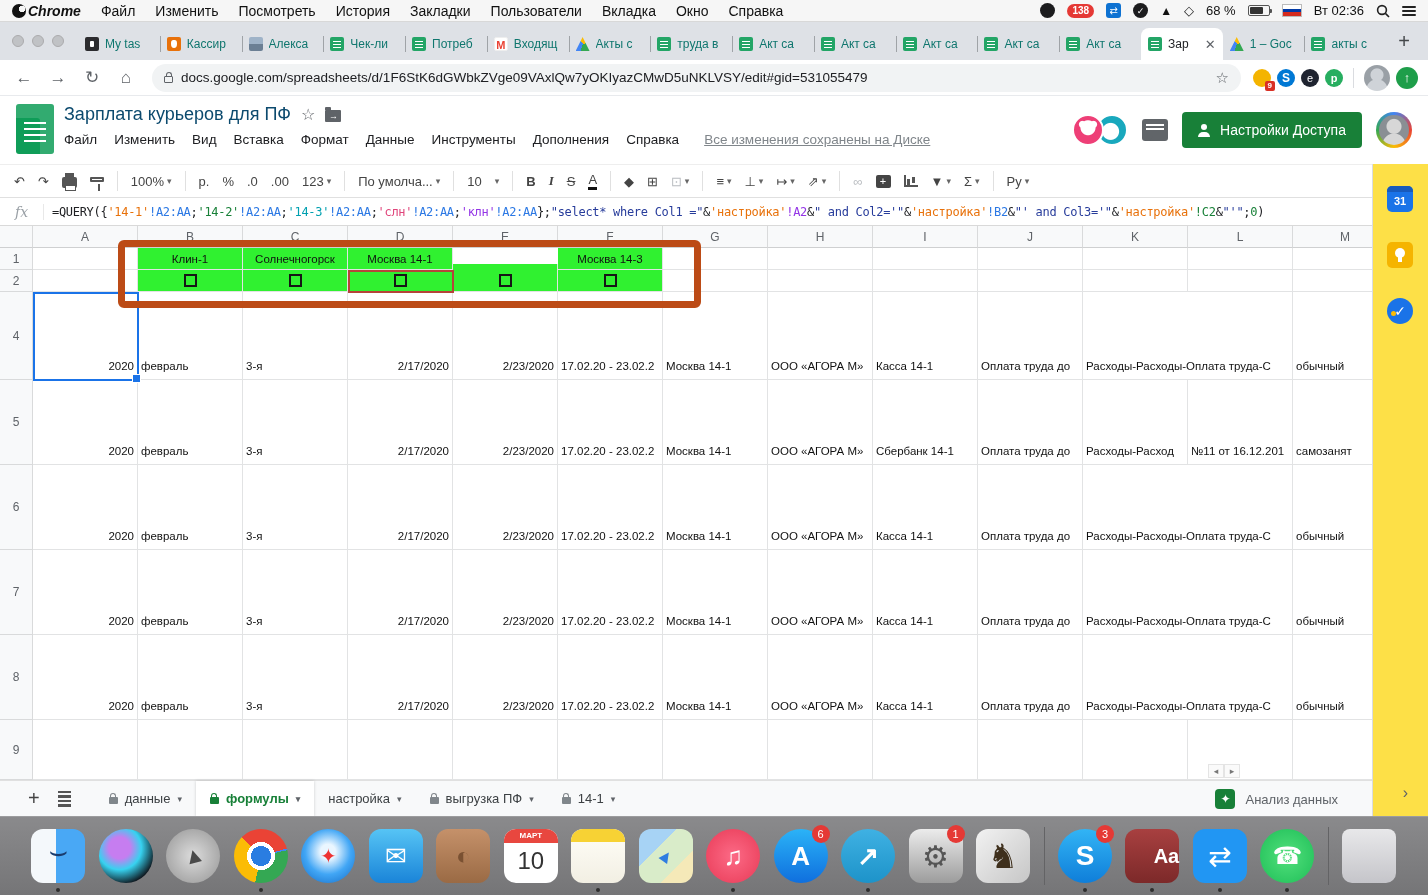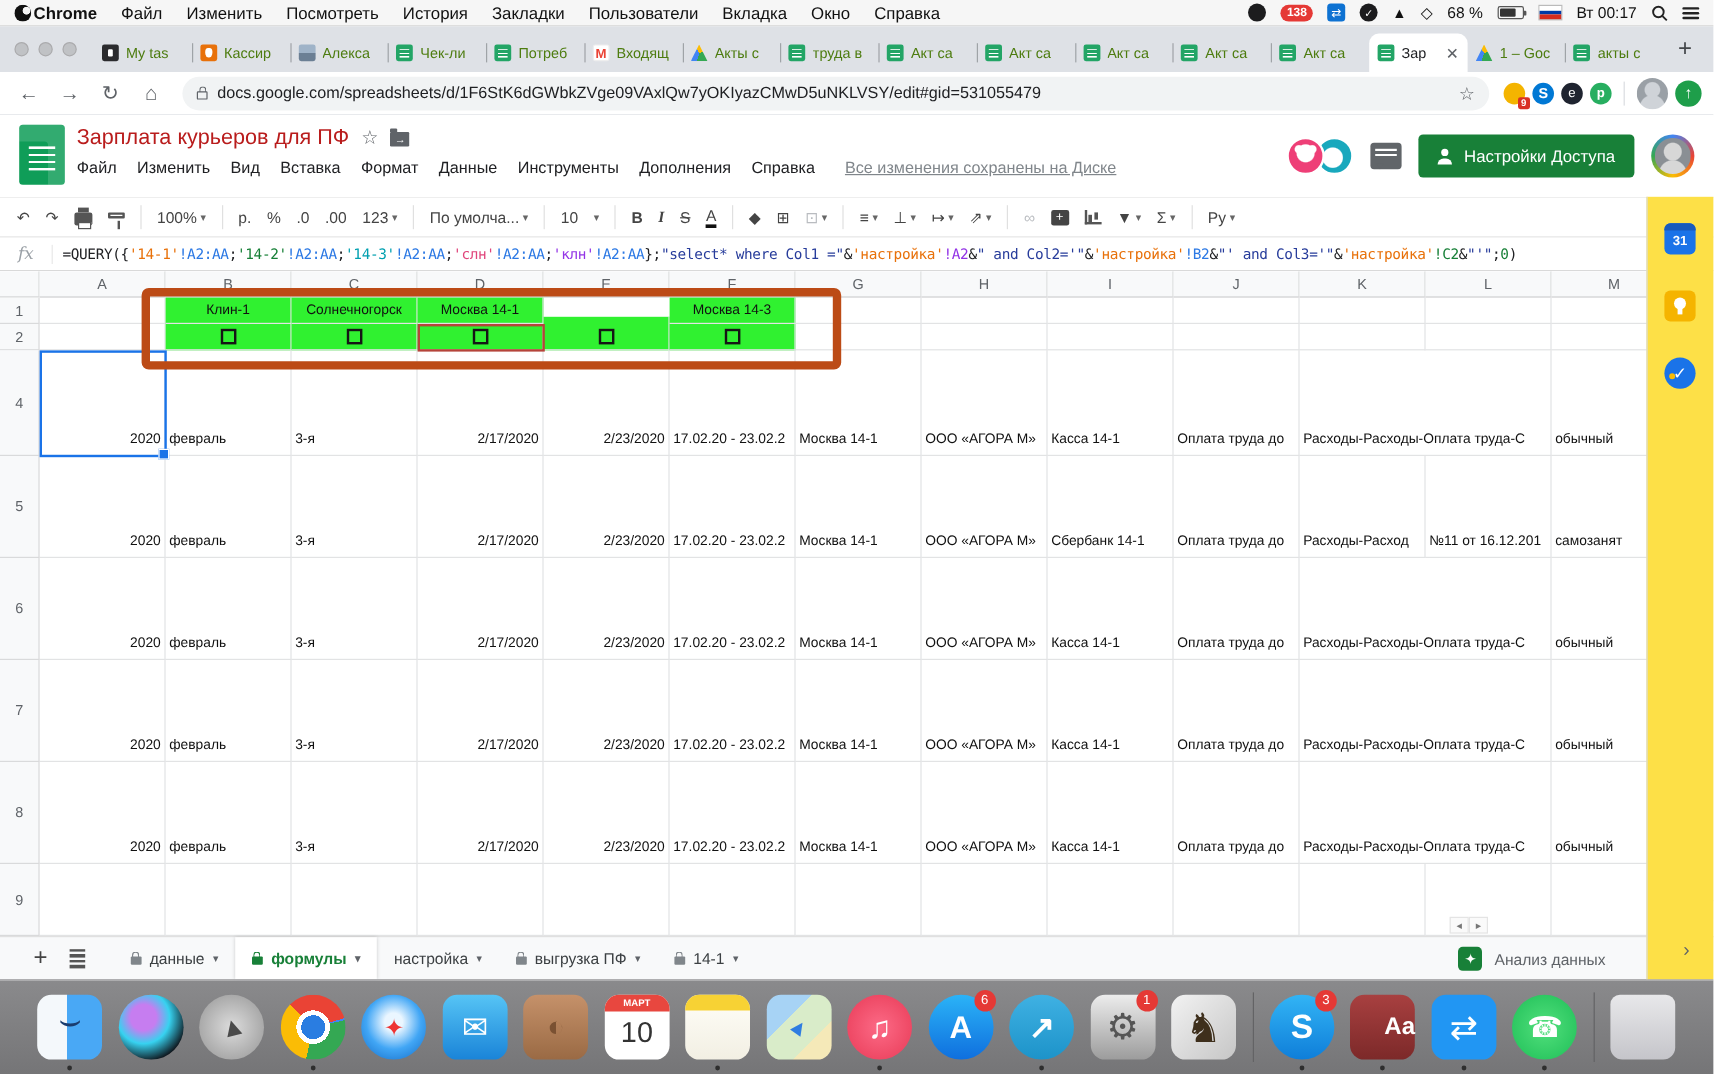--- a/index.html
+++ b/index.html
@@ -25,21 +25,21 @@
   .ruflag i{flex:1}
   .ruflag i:nth-child(1){background:#fff}.ruflag i:nth-child(2){background:#0039a6}.ruflag i:nth-child(3){background:#d52b1e}
   .bars{display:inline-flex;flex-direction:column;gap:2px}
   .bars i{width:14px;height:2px;background:#222;border-radius:1px}
 
   
   #tabbar{height:38px;background:#dee1e6;display:flex;align-items:flex-end;padding:0 6px}
   #windots{display:flex;gap:8px;align-self:center;margin:0 14px 0 6px}
   #windots i{width:12px;height:12px;border-radius:50%;background:#c0c2c5;border:1px solid #ababad}
   .tab{height:32px;flex:1 1 0;max-width:84px;min-width:0;display:flex;align-items:center;gap:6px;padding:0 7px;position:relative;cursor:pointer}
-  .tab .tlabel{font-size:12px;color:#4d7c0f;white-space:nowrap;overflow:hidden;flex:1}
+  .tab .tlabel{font-size:12px;color:#0f766e;white-space:nowrap;overflow:hidden;flex:1}
   .tab.active{background:#fff;border-radius:8px 8px 0 0;max-width:96px}
   .tab.active .tlabel{color:#202124}
   .tab.sep::before{content:"";position:absolute;left:0;top:8px;height:16px;width:1px;background:#9fa3a7}
   .tclose{font-size:13px;color:#5f6368}
   .newtab{align-self:center;font-size:20px;color:#44474a;padding:0 12px;cursor:pointer}
   .fv{width:14px;height:14px;flex:0 0 14px;border-radius:2px;position:relative}
   .fv-sheets{background:#23a566}
   .fv-sheets::after{content:"";position:absolute;left:3px;right:3px;top:4px;height:7px;background:linear-gradient(#fff 0 1px,transparent 1px 3px,#fff 3px 4px,transparent 4px 6px,#fff 6px 7px)}
   .fv-drive{background:conic-gradient(from 200deg,#4285f4 0 33%,#fbbc05 0 66%,#34a853 0);clip-path:polygon(50% 0,100% 100%,0 100%);border-radius:0}
   .fv-gmail{background:#fff;color:#ea4335;font-weight:700;font-size:11px;text-align:center;line-height:14px;border:1px solid #eee}
@@ -65,21 +65,21 @@
   .ext-p{background:#27ae60;color:#fff;font-size:11px;font-weight:700;text-align:center;line-height:18px}
   .navdiv{width:1px;height:20px;background:#dadce0;margin:0 4px}
   .avatar-sm{width:26px;height:26px;border-radius:50%;background:radial-gradient(circle at 50% 38%,#cfd3d8 0 6px,transparent 7px),radial-gradient(circle at 50% 95%,#cfd3d8 0 10px,transparent 11px),#9aa0a6;cursor:pointer}
   .upd{width:22px;height:22px;border-radius:50%;background:#1e9e4a;color:#fff;font-size:13px;display:flex;align-items:center;justify-content:center;cursor:pointer}
 
   
   #docheader{height:68px;background:#fff;position:relative}
   #sheets-logo{position:absolute;left:16px;top:8px;width:38px;height:50px;background:#0f9d58;border-radius:3px;box-shadow:inset -14px 14px 0 rgba(255,255,255,.15)}
   #sheets-logo::after{content:"";position:absolute;left:8px;right:8px;top:18px;height:20px;background:linear-gradient(#fff 0 2px,transparent 2px 6px,#fff 6px 8px,transparent 8px 12px,#fff 12px 14px,transparent 14px 18px,#fff 18px 20px)}
   #doc-title-row{position:absolute;left:64px;top:8px;display:flex;align-items:center;gap:10px}
-  #doc-title{font-size:18px;color:#b91c1c}
+  #doc-title{font-size:18px;color:#0c4a6e}
   .title-star{font-size:16px;color:#5f6368;cursor:pointer}
   .folder-ic{width:16px;height:12px;background:#5f6368;border-radius:1px;position:relative;cursor:pointer;margin-top:2px}
   .folder-ic::before{content:"";position:absolute;top:-3px;left:0;width:6px;height:3px;background:#5f6368;border-radius:1px 1px 0 0}
   .folder-ic::after{content:"→";position:absolute;inset:0;color:#fff;font-size:9px;line-height:12px;text-align:center}
   #doc-menus{position:absolute;left:64px;top:36px;display:flex;gap:17px;font-size:13.5px;color:#202124}
   .dmenu{cursor:pointer}
   #saved-link{font-size:13.5px;color:#80868b;text-decoration:underline;margin-left:8px;cursor:pointer}
   #doc-right{position:absolute;right:16px;top:0;height:68px;display:flex;align-items:center;gap:14px}
   .collab{width:32px;height:32px;border-radius:50%;border:2px solid #fff}
   .collab-1{background:radial-gradient(circle at 50% 42%,#fff 0 7px,transparent 8px),radial-gradient(circle at 30% 30%,#fff 0 3px,transparent 4px),radial-gradient(circle at 70% 30%,#fff 0 3px,transparent 4px),#ee3f77;margin-right:-22px;z-index:2}
@@ -180,21 +180,21 @@
   .notes-top{position:absolute;top:0;left:0;right:0;height:13px;background:#f7d234;border-radius:12px 12px 0 0;z-index:1}
 </style>
 </head>
 <body>
 
 <div id="screen">
 
   <div id="menubar">
     <span class="apple"></span>
     <div id="menubar-items">
-        <span class="mb-item" style="font-weight: 700;">Chrome</span>
+        <span class="mb-item" style="font-weight: 700; font-style: italic;">Chrome</span>
         <span class="mb-item">Файл</span>
         <span class="mb-item">Изменить</span>
         <span class="mb-item">Посмотреть</span>
         <span class="mb-item">История</span>
         <span class="mb-item">Закладки</span>
         <span class="mb-item">Пользователи</span>
         <span class="mb-item">Вкладка</span>
         <span class="mb-item">Окно</span>
         <span class="mb-item">Справка</span>
       </div>
@@ -207,21 +207,21 @@
       <span class="st-dia">◇</span>
       <span>68 %</span>
       <span class="battery">
           <span class="fill"></span>
         </span>
       <span class="ruflag">
           <i></i>
           <i></i>
           <i></i>
         </span>
-      <span>Вт 00:17</span>
+      <span>Вт 02:36</span>
       <svg width="14" height="14" viewBox="0 0 14 14">
           <circle cx="6" cy="6" r="4.4" fill="none" stroke="#222" stroke-width="1.6"></circle>
           <line x1="9.4" y1="9.4" x2="13" y2="13" stroke="#222" stroke-width="1.6"></line>
         </svg>
       <span class="bars">
           <i></i>
           <i></i>
           <i></i>
         </span>
     </div>

